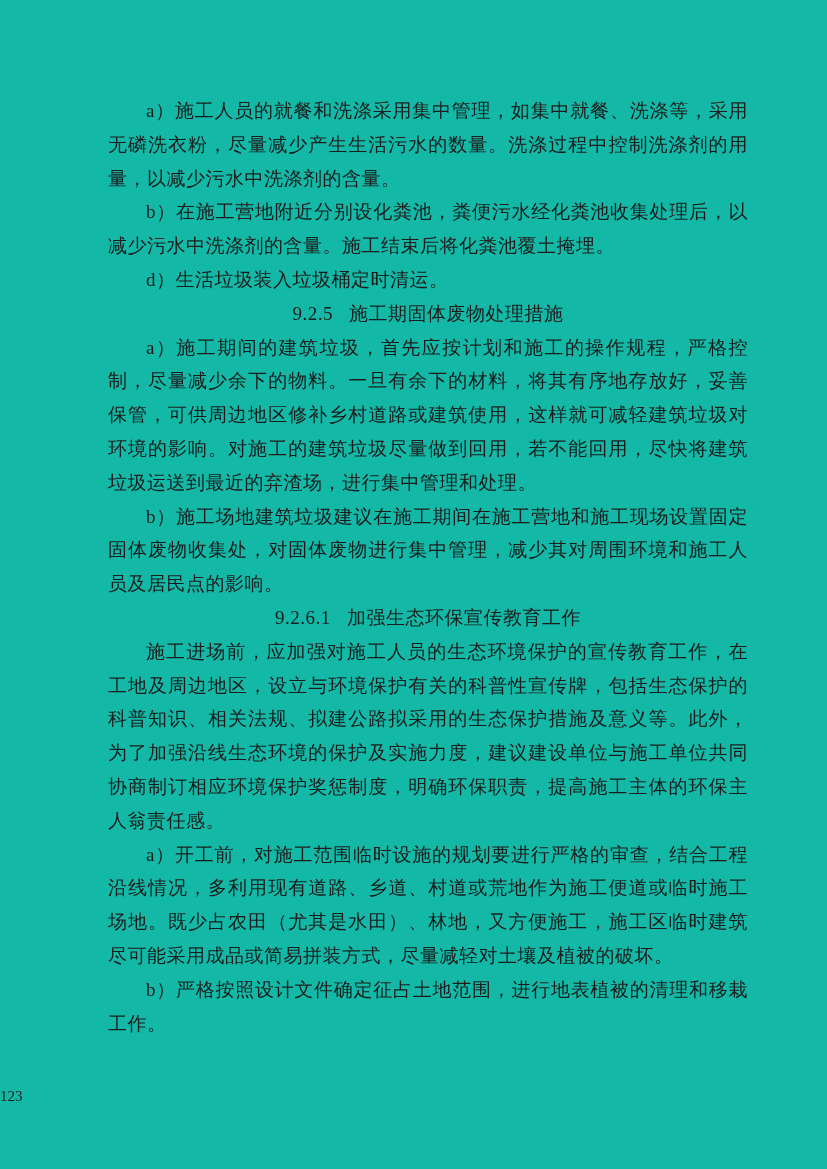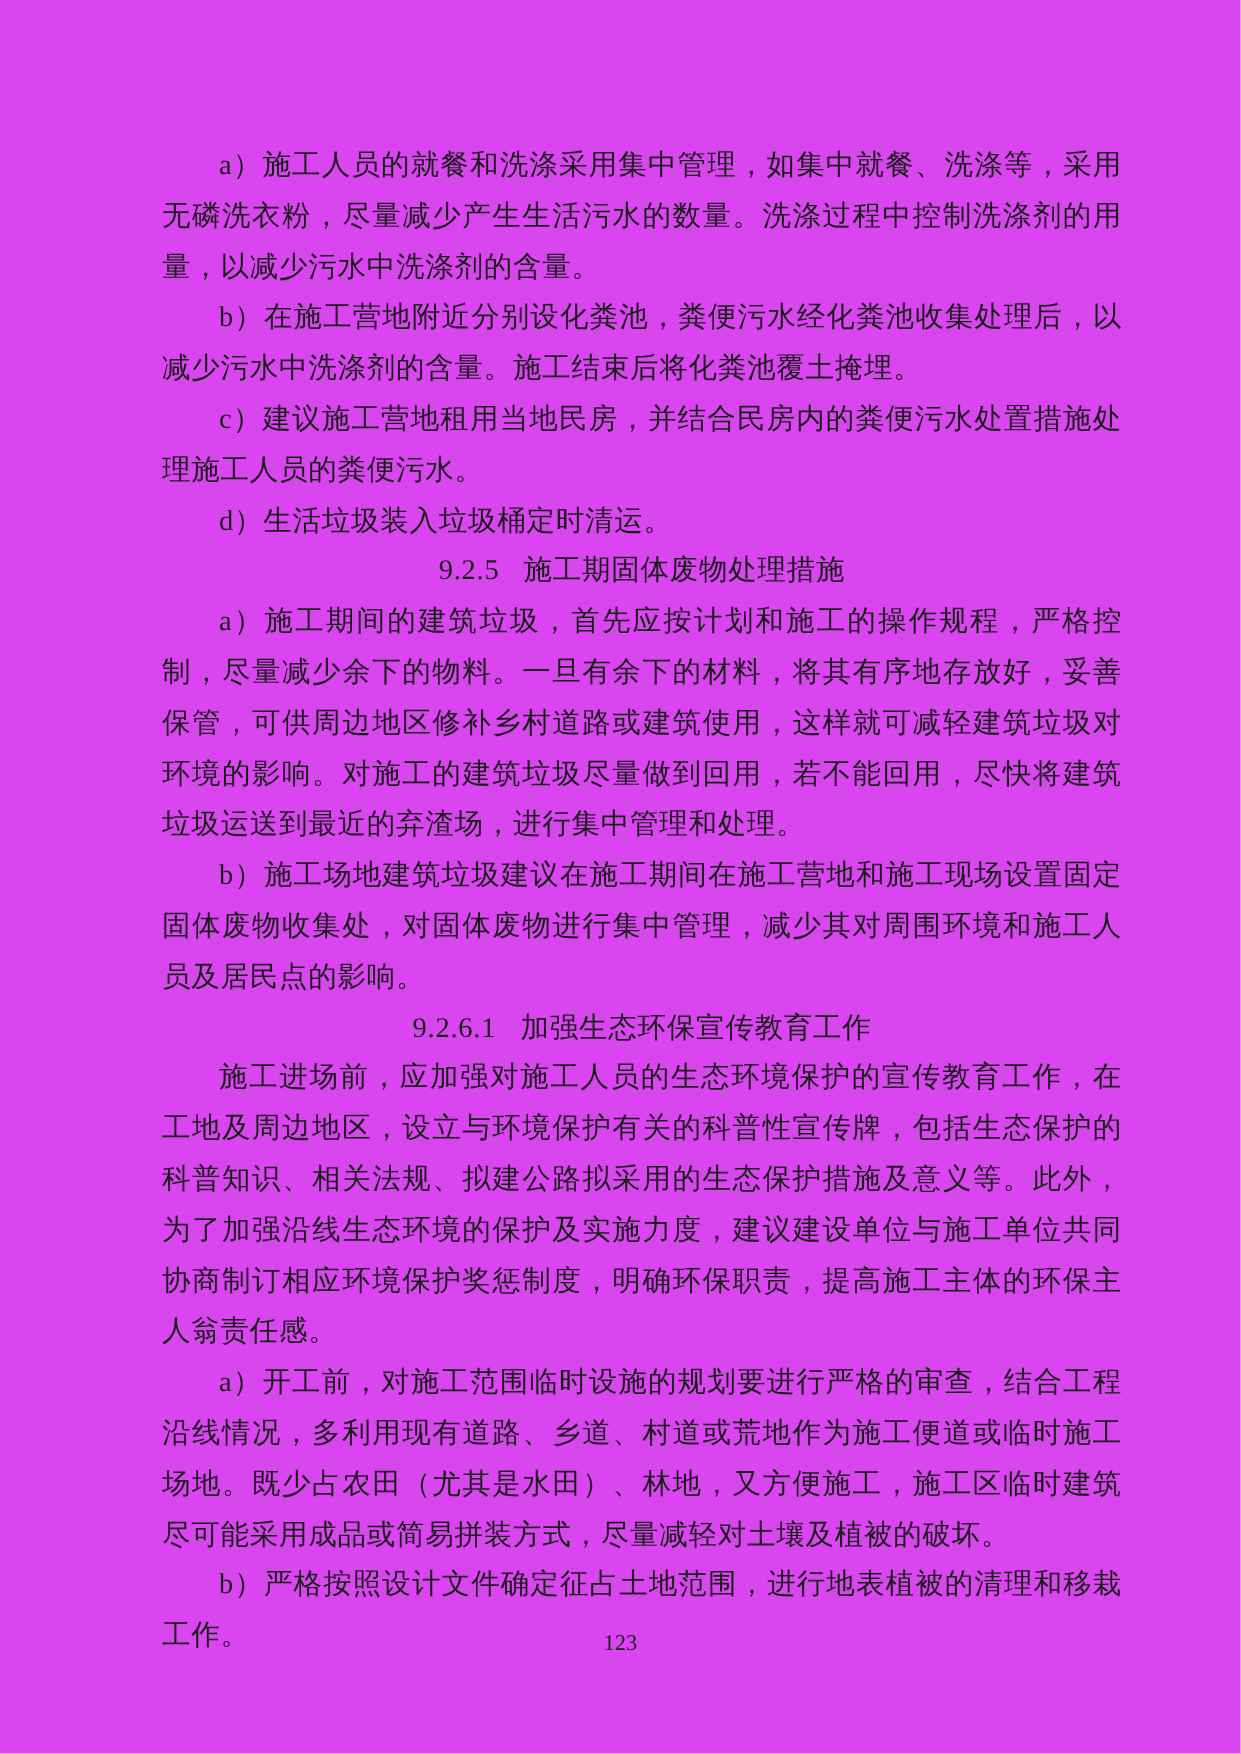--- a/index.html
+++ b/index.html
@@ -5,21 +5,21 @@
   html, body {
     margin: 0;
     padding: 0;
     background: #e9e9e9;
   }
   .page {
     position: relative;
     width: 827px;
     height: 1169px;
     margin: 0 auto;
-    background: #d946ef;
+    background: #14b8a6;
     overflow: hidden;
     font-family: "Liberation Serif", "DejaVu Serif", serif;
     color: #1c1c1c;
   }
   .content {
     position: absolute;
     left: 108px;
     top: 94px;
     width: 640px;
   }
@@ -40,35 +40,33 @@
     text-align: center;
   }
   .hnum {
     margin-right: 0.85em;
   }
   .footer {
     position: absolute;
     left: 0;
     right: 0;
     top: 1086px;
-    text-align: center;
     font-size: 15px;
     line-height: 20px;
     color: #222;
   }
 </style>
 </head>
 <body>
 
 <div class="page">
   <main class="content">
 
     <p class="para">a）施工人员的就餐和洗涤采用集中管理，如集中就餐、洗涤等，采用无磷洗衣粉，尽量减少产生生活污水的数量。洗涤过程中控制洗涤剂的用量，以减少污水中洗涤剂的含量。</p>
     <p class="para">b）在施工营地附近分别设化粪池，粪便污水经化粪池收集处理后，以减少污水中洗涤剂的含量。施工结束后将化粪池覆土掩埋。</p>
-    <p class="para">c）建议施工营地租用当地民房，并结合民房内的粪便污水处置措施处理施工人员的粪便污水。</p>
     <p class="para">d）生活垃圾装入垃圾桶定时清运。</p>
 
     <h2 class="heading"><span class="hnum">9.2.5</span><span class="htitle">施工期固体废物处理措施</span></h2>
 
     <p class="para">a）施工期间的建筑垃圾，首先应按计划和施工的操作规程，严格控制，尽量减少余下的物料。一旦有余下的材料，将其有序地存放好，妥善保管，可供周边地区修补乡村道路或建筑使用，这样就可减轻建筑垃圾对环境的影响。对施工的建筑垃圾尽量做到回用，若不能回用，尽快将建筑垃圾运送到最近的弃渣场，进行集中管理和处理。</p>
     <p class="para">b）施工场地建筑垃圾建议在施工期间在施工营地和施工现场设置固定固体废物收集处，对固体废物进行集中管理，减少其对周围环境和施工人员及居民点的影响。</p>
 
 
     <h3 class="heading"><span class="hnum">9.2.6.1</span><span class="htitle">加强生态环保宣传教育工作</span></h3>
 

